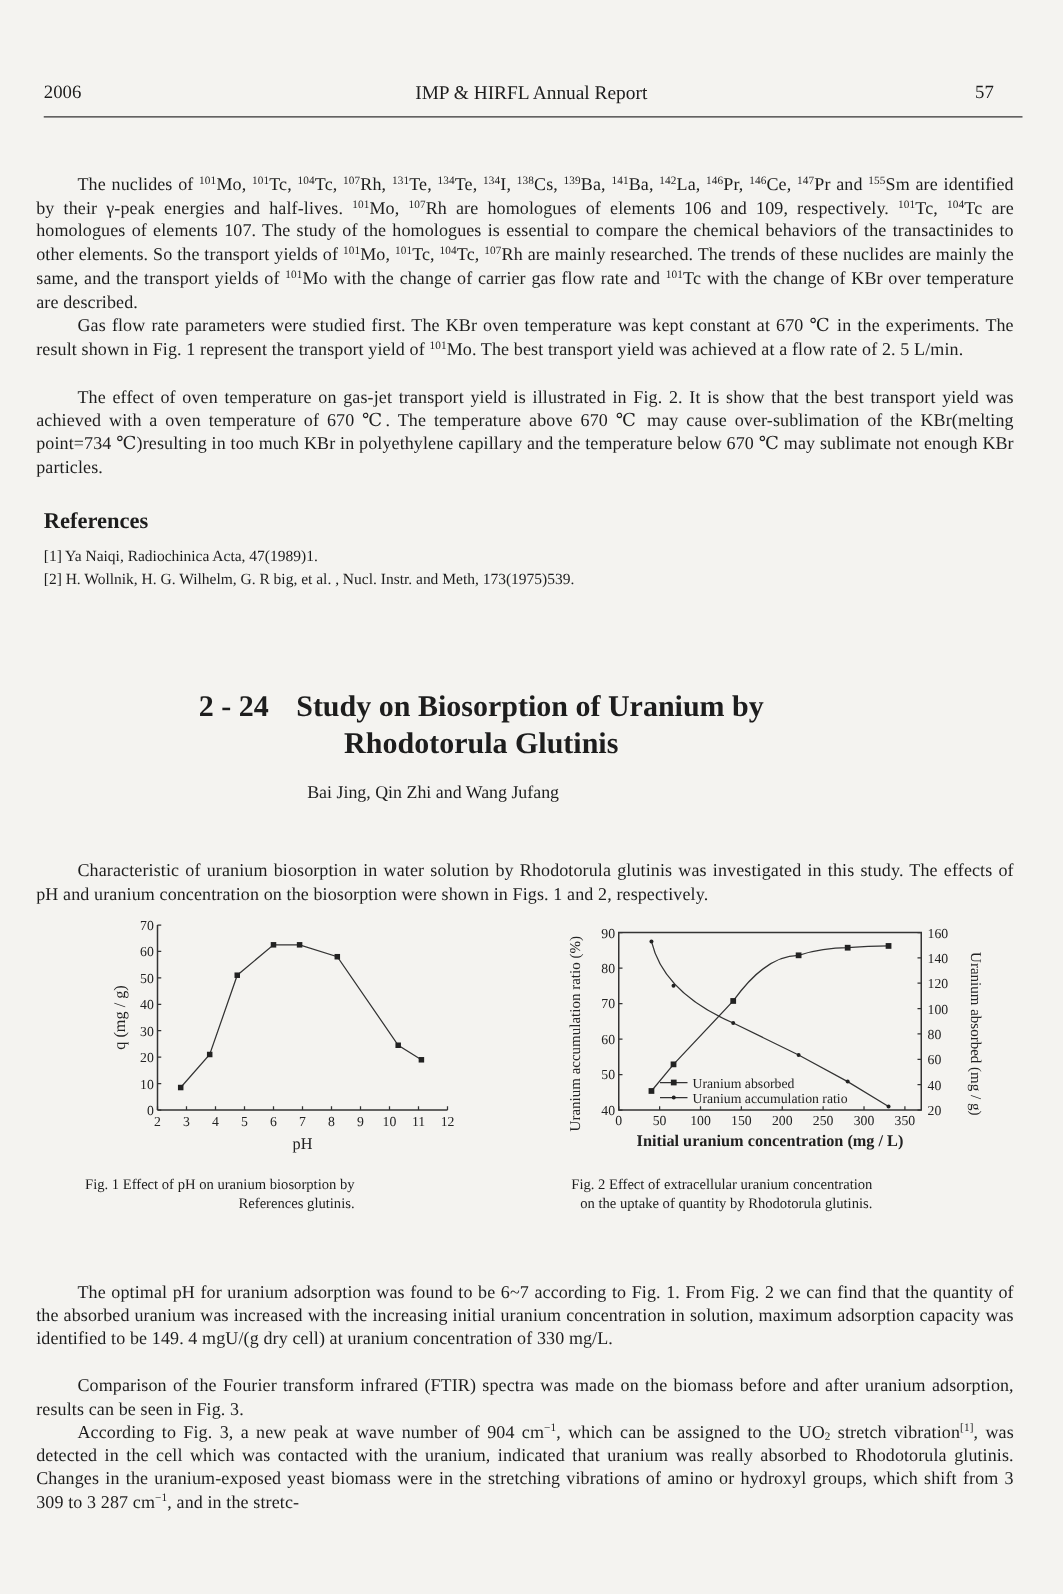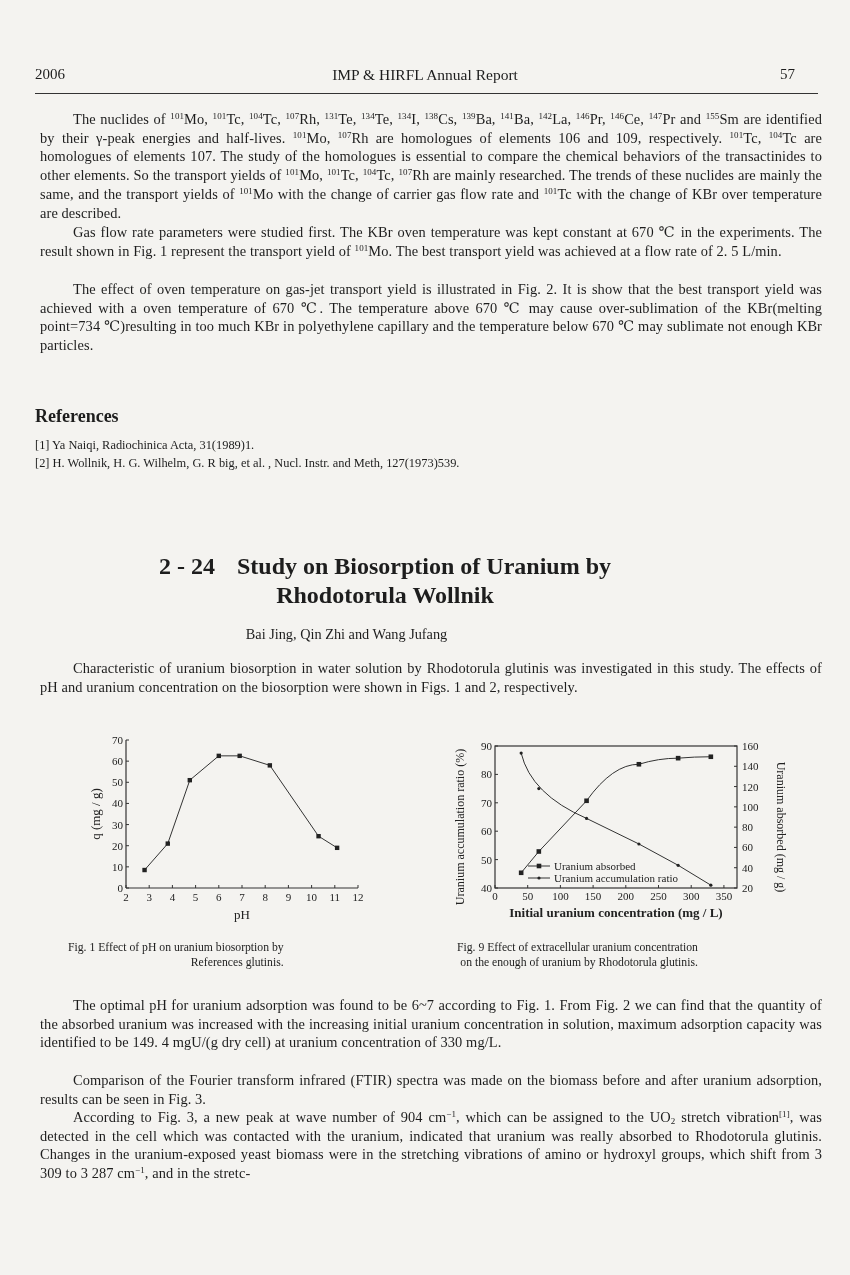--- a/index.html
+++ b/index.html
@@ -1,21 +1,21 @@
 <!DOCTYPE html>
 <html><head>
 <meta charset="utf-8">
 <style>
   * { box-sizing: border-box; margin: 0; padding: 0; }
   html, body { width: 850px; height: 1275px; background: #f4f3f0; overflow: hidden; }
   body { position: relative; font-family: "Liberation Serif", "DejaVu Serif", serif; color: #1d1d1d; }
   .abs { position: absolute; }
   .hdr { top: 66px; font-size: 15px; }
   .rule { left: 35px; width: 783px; top: 93px; border-top: 1.3px solid #333; height: 0; }
-  .para { position: absolute; left: 40px; width: 782px; font-size: 14.4px; line-height: 18.7px; text-align: justify; letter-spacing: 0.1px; }
+  .para { position: absolute; left: 29px; width: 782px; font-size: 14.4px; line-height: 18.7px; text-align: justify; letter-spacing: 0.1px; margin-top: 29px; }
   .para .ind { display: inline-block; width: 33px; }
   sup { font-size: 9px; vertical-align: 5px; line-height: 0; }
   sub { font-size: 9px; vertical-align: -2px; line-height: 0; }
   .refs-title { left: 35px; top: 406px; font-weight: bold; font-size: 18px; }
   .ref { left: 35px; font-size: 12.4px; }
   .title { left: 0; width: 770px; text-align: center; font-weight: bold; font-size: 24px; line-height: 29px; }
   .title .num { margin-right: 22px; }
   .authors { left: 0; width: 693px; text-align: center; top: 626px; font-size: 14.3px; }
   .caption { font-size: 11.7px; line-height: 15px; text-align: right; }
   svg text { font-family: "Liberation Serif", "DejaVu Serif", serif; fill: #222; }
@@ -26,25 +26,25 @@
 <div class="abs hdr" style="left:35px">2006</div>
 <div class="abs hdr" style="left:0;width:850px;text-align:center;font-size:15.5px">IMP &amp; HIRFL Annual Report</div>
 <div class="abs hdr" style="left:780px">57</div>
 <div class="abs rule"></div>
 
 <div class="para" style="top:110px"><span class="ind"></span>The nuclides of <sup>101</sup>Mo, <sup>101</sup>Tc, <sup>104</sup>Tc, <sup>107</sup>Rh, <sup>131</sup>Te, <sup>134</sup>Te, <sup>134</sup>I, <sup>138</sup>Cs, <sup>139</sup>Ba, <sup>141</sup>Ba, <sup>142</sup>La, <sup>146</sup>Pr, <sup>146</sup>Ce, <sup>147</sup>Pr and <sup>155</sup>Sm are identified by their γ-peak energies and half-lives. <sup>101</sup>Mo, <sup>107</sup>Rh are homologues of elements 106 and 109, respectively. <sup>101</sup>Tc, <sup>104</sup>Tc are homologues of elements 107. The study of the homologues is essential to compare the chemical behaviors of the transactinides to other elements. So the transport yields of <sup>101</sup>Mo, <sup>101</sup>Tc, <sup>104</sup>Tc, <sup>107</sup>Rh are mainly researched. The trends of these nuclides are mainly the same, and the transport yields of <sup>101</sup>Mo with the change of carrier gas flow rate and <sup>101</sup>Tc with the change of KBr over temperature are described.</div>
 <div class="para" style="top:223px"><span class="ind"></span>Gas flow rate parameters were studied first. The KBr oven temperature was kept constant at 670 ℃ in the experiments. The result shown in Fig. 1 represent the transport yield of <sup>101</sup>Mo. The best transport yield was achieved at a flow rate of 2. 5 L/min.</div>
 <div class="para" style="top:280px"><span class="ind"></span>The effect of oven temperature on gas-jet transport yield is illustrated in Fig. 2. It is show that the best transport yield was achieved with a oven temperature of 670 ℃. The temperature above 670 ℃ may cause over-sublimation of the KBr(melting point=734 ℃)resulting in too much KBr in polyethylene capillary and the temperature below 670 ℃ may sublimate not enough KBr particles.</div>
 
 <div class="abs refs-title">References</div>
-<div class="abs ref" style="top:438px">[1] Ya Naiqi, Radiochinica Acta, 31(1989)1.</div>
-<div class="abs ref" style="top:456px">[2] H. Wollnik, H. G. Wilhelm, G. R big, et al. , Nucl. Instr. and Meth, 127(1973)539.</div>
+<div class="abs ref" style="top:438px">[1] Ya Naiqi, Radiochinica Acta, 47(1989)1.</div>
+<div class="abs ref" style="top:456px">[2] H. Wollnik, H. G. Wilhelm, G. R big, et al. , Nucl. Instr. and Meth, 173(1975)539.</div>
 
 <div class="abs title" style="top:552px"><span class="num">2 - 24</span><span>Study on Biosorption of Uranium by</span></div>
-<div class="abs title" style="top:581px">Rhodotorula Wollnik</div>
+<div class="abs title" style="top:581px">Rhodotorula Glutinis</div>
 <div class="abs authors">Bai Jing, Qin Zhi and Wang Jufang</div>
 
 <div class="para" style="top:659px"><span class="ind"></span><span>Characteristic of uranium biosorption in water solution by Rhodotorula glutinis was investigated in this study. The effects of pH and uranium concentration on the biosorption were shown in Figs. 1 and 2, respectively.</span></div>
 
 <svg class="abs" style="left:60px;top:725px" width="310" height="200" id="fig1">
     <line x1="66" y1="15" x2="66" y2="163" stroke="#333" stroke-width="1.2"></line>
     <line x1="66" y1="163" x2="298" y2="163" stroke="#333" stroke-width="1.2"></line>
     <line x1="66" y1="163" x2="66" y2="160" stroke="#333"></line>
     <text x="66" y="176" font-size="11" text-anchor="middle">2</text>
     <line x1="89.2" y1="163" x2="89.2" y2="160" stroke="#333"></line>
@@ -164,19 +164,19 @@
     <circle cx="228.13513513513516" cy="137.28" r="1.6" fill="#222"></circle>
     <circle cx="260.8378378378378" cy="157.16" r="1.6" fill="#222"></circle>
     <line x1="78" y1="138" x2="100" y2="138" stroke="#333"></line>
     <rect x="86.7" y="135.7" width="4.6" height="4.6" fill="#222"></rect>
     <text x="104" y="142" font-size="11">Uranium absorbed</text>
     <line x1="78" y1="150" x2="100" y2="150" stroke="#333"></line>
     <circle cx="89" cy="150" r="1.6" fill="#222"></circle>
     <text x="104" y="154" font-size="11">Uranium accumulation ratio</text>
   </svg>
 <div class="abs caption" style="left:457px;top:940px">
-  <div>Fig. 9  Effect of extracellular uranium concentration</div>
-  <div>on the enough of uranium by Rhodotorula glutinis.</div>
+  <div>Fig. 2  Effect of extracellular uranium concentration</div>
+  <div>on the uptake of quantity by Rhodotorula glutinis.</div>
 </div>
 
 <div class="para" style="top:996px"><span class="ind"></span>The optimal pH for uranium adsorption was found to be 6~7 according to Fig. 1. From Fig. 2 we can find that the quantity of the absorbed uranium was increased with the increasing initial uranium concentration in solution, maximum adsorption capacity was identified to be 149. 4 mgU/(g dry cell) at uranium concentration of 330 mg/L.</div>
 <div class="para" style="top:1071px"><span class="ind"></span>Comparison of the Fourier transform infrared (FTIR) spectra was made on the biomass before and after uranium adsorption, results can be seen in Fig. 3.</div>
 <div class="para" style="top:1108px"><span class="ind"></span>According to Fig. 3, a new peak at wave number of 904 cm<sup>−1</sup>, which can be assigned to the UO<sub>2</sub> stretch vibration<sup>[1]</sup>, was detected in the cell which was contacted with the uranium, indicated that uranium was really absorbed to Rhodotorula glutinis. Changes in the uranium-exposed yeast biomass were in the stretching vibrations of amino or hydroxyl groups, which shift from 3 309 to 3 287 cm<sup>−1</sup>, and in the stretc-</div>
 
 </body></html>

